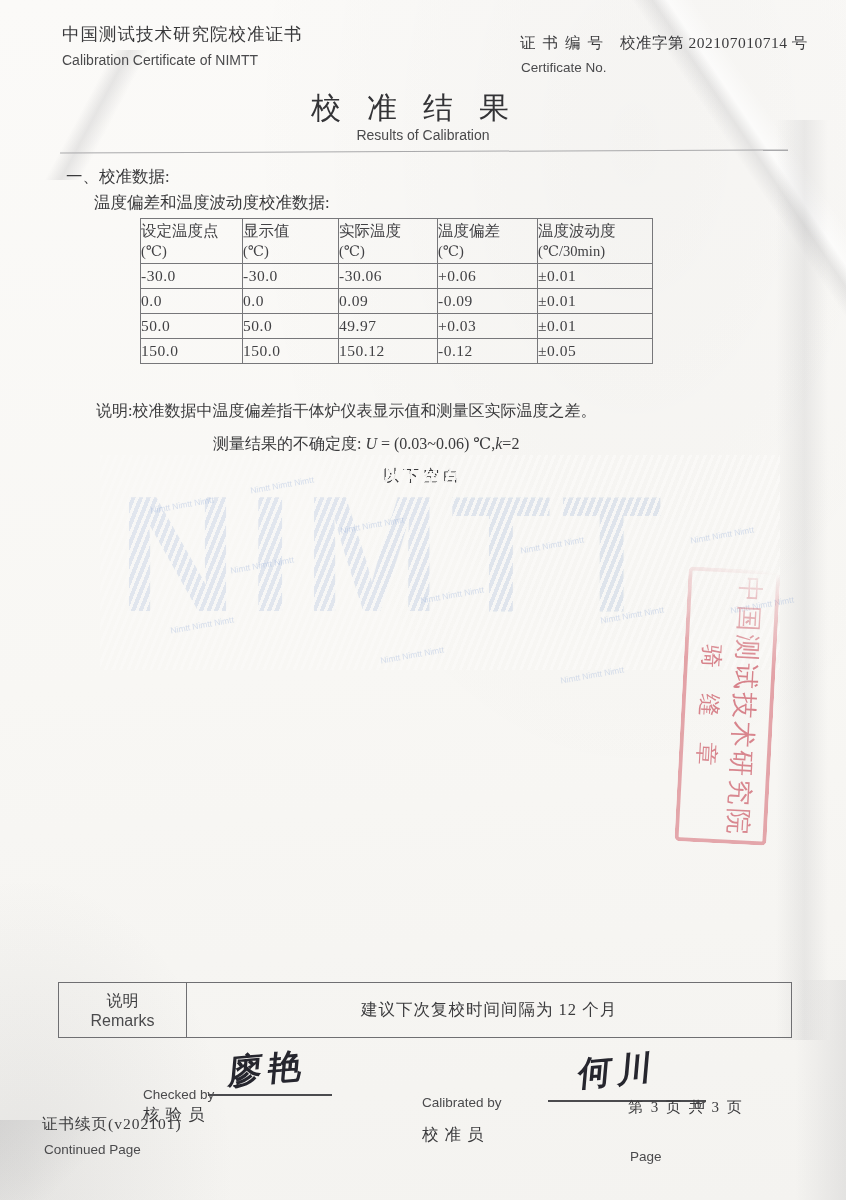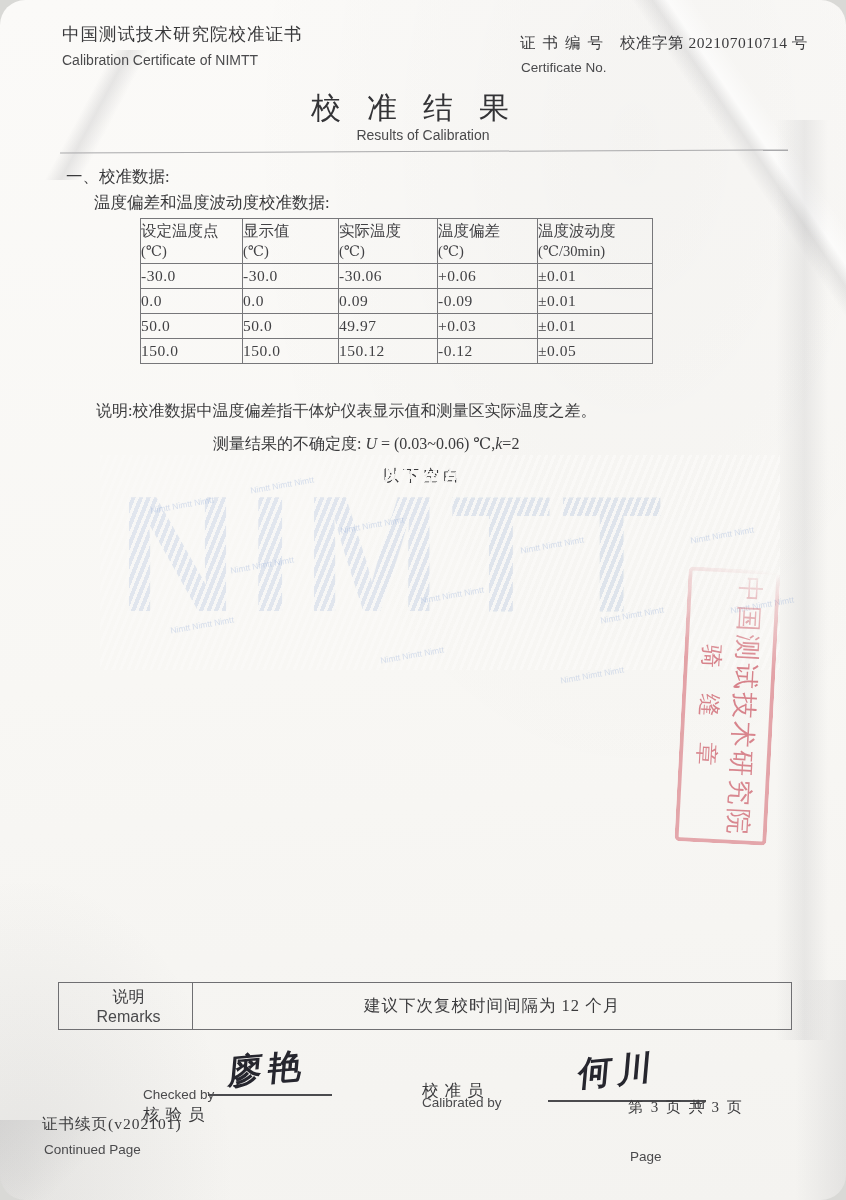--- a/index.html
+++ b/index.html
@@ -8,21 +8,20 @@
     position:relative;
     width:846px;height:1200px;
     margin:0 auto;
     overflow:hidden;
     background:
       radial-gradient(ellipse at 75% 12%, rgba(0,0,0,0.025), transparent 45%),
       radial-gradient(ellipse at 3% 98%, rgba(90,90,95,0.10), transparent 18%),
       linear-gradient(176deg,#fbfaf8 0%,#f8f7f4 55%,#f4f3f0 100%);
     font-family:"Liberation Serif","DejaVu Serif",serif;
     color:#3c3c3e;
-    border-radius:25px;
   }
   .en{font-family:"Liberation Sans","DejaVu Sans",sans-serif;color:#4a4a4c;}
   .abs{position:absolute;}
 
   
   .crease{position:absolute;pointer-events:none;}
   .crease-tr{left:630px;top:-30px;width:260px;height:380px;
     background:linear-gradient(56deg,transparent 46%,rgba(120,120,126,0.14) 50%,rgba(255,255,255,0.6) 53%,transparent 58%);}
   .crease-right{left:776px;top:120px;width:52px;height:920px;
     background:linear-gradient(90deg,transparent,rgba(128,128,134,0.12) 55%,transparent);}
@@ -81,22 +80,22 @@
     border:4px solid rgba(206,82,94,0.60);border-radius:5px;
     transform:rotate(93deg);transform-origin:50% 50%;
     color:rgba(198,70,84,0.78);text-align:center;box-sizing:border-box;
     -webkit-mask-image:linear-gradient(100deg,transparent 1%,rgba(0,0,0,0.35) 10%,rgba(0,0,0,0.85) 35%,rgba(0,0,0,0.8) 100%);
     mask-image:linear-gradient(100deg,transparent 1%,rgba(0,0,0,0.35) 10%,rgba(0,0,0,0.85) 35%,rgba(0,0,0,0.8) 100%);
     pointer-events:none;}
   .stamp .l1{margin-top:8px;font-size:26px;letter-spacing:3px;white-space:nowrap;}
   .stamp .l2{margin-top:2px;font-size:23px;letter-spacing:26px;padding-left:26px;white-space:nowrap;}
 
   
-  .remarks{left:58px;top:982px;width:734px;height:48px;border:1px solid #6f6f72;
-    display:flex;box-sizing:border-box;padding-left:6px;}
+  .remarks{left:58px;top:982px;width:734px;height:56px;border:1px solid #6f6f72;
+    display:flex;box-sizing:border-box;}
   .remarks .cell-l{width:127px;border-right:1px solid #6f6f72;display:flex;
     flex-direction:column;align-items:center;justify-content:center;}
   .remarks .cell-l .cn{font-size:16px;color:#3c3c3e;}
   .remarks .cell-l .en2{font-size:16px;}
   .remarks .cell-r{flex:1;display:flex;align-items:center;justify-content:center;
     font-size:16.5px;letter-spacing:1px;color:#3b3b3d;}
 
   
   .sig-lbl-cn{font-size:16.5px;letter-spacing:6px;color:#3a3a3c;white-space:nowrap;}
   .sig-lbl-en{font-size:13.5px;white-space:nowrap;}
@@ -216,21 +215,21 @@
       <div class="en2 en">Remarks</div>
     </div>
     <div class="cell-r">建议下次复校时间间隔为 12 个月</div>
   </div>
 
   <div class="abs sig-lbl-cn" style="left:143px;top:1104px">核验员</div>
   <div class="abs sig-lbl-en en" style="left:143px;top:1087px">Checked by</div>
   <div class="abs sig-name" style="left:228px;top:1046px;font-size:34px">廖艳</div>
   <div class="abs sig-line" style="left:208px;top:1094px;width:124px"></div>
 
-  <div class="abs sig-lbl-cn" style="left:422px;top:1080px">校准员</div>
+  <div class="abs sig-lbl-cn" style="left:422px;top:1124px">校准员</div>
   <div class="abs sig-lbl-en en" style="left:422px;top:1095px">Calibrated by</div>
   <div class="abs sig-name" style="left:578px;top:1048px;font-size:34px">何川</div>
   <div class="abs sig-line" style="left:548px;top:1100px;width:158px"></div>
 
   <div class="abs foot-l-cn">证书续页(v202101)</div>
   <div class="abs foot-l-en en">Continued Page</div>
   <div class="abs foot-r-cn">第 3 页 共 3 页</div>
   <div class="abs foot-r-en1 en">Page</div>
   <div class="abs foot-r-en2 en">of</div>
 

